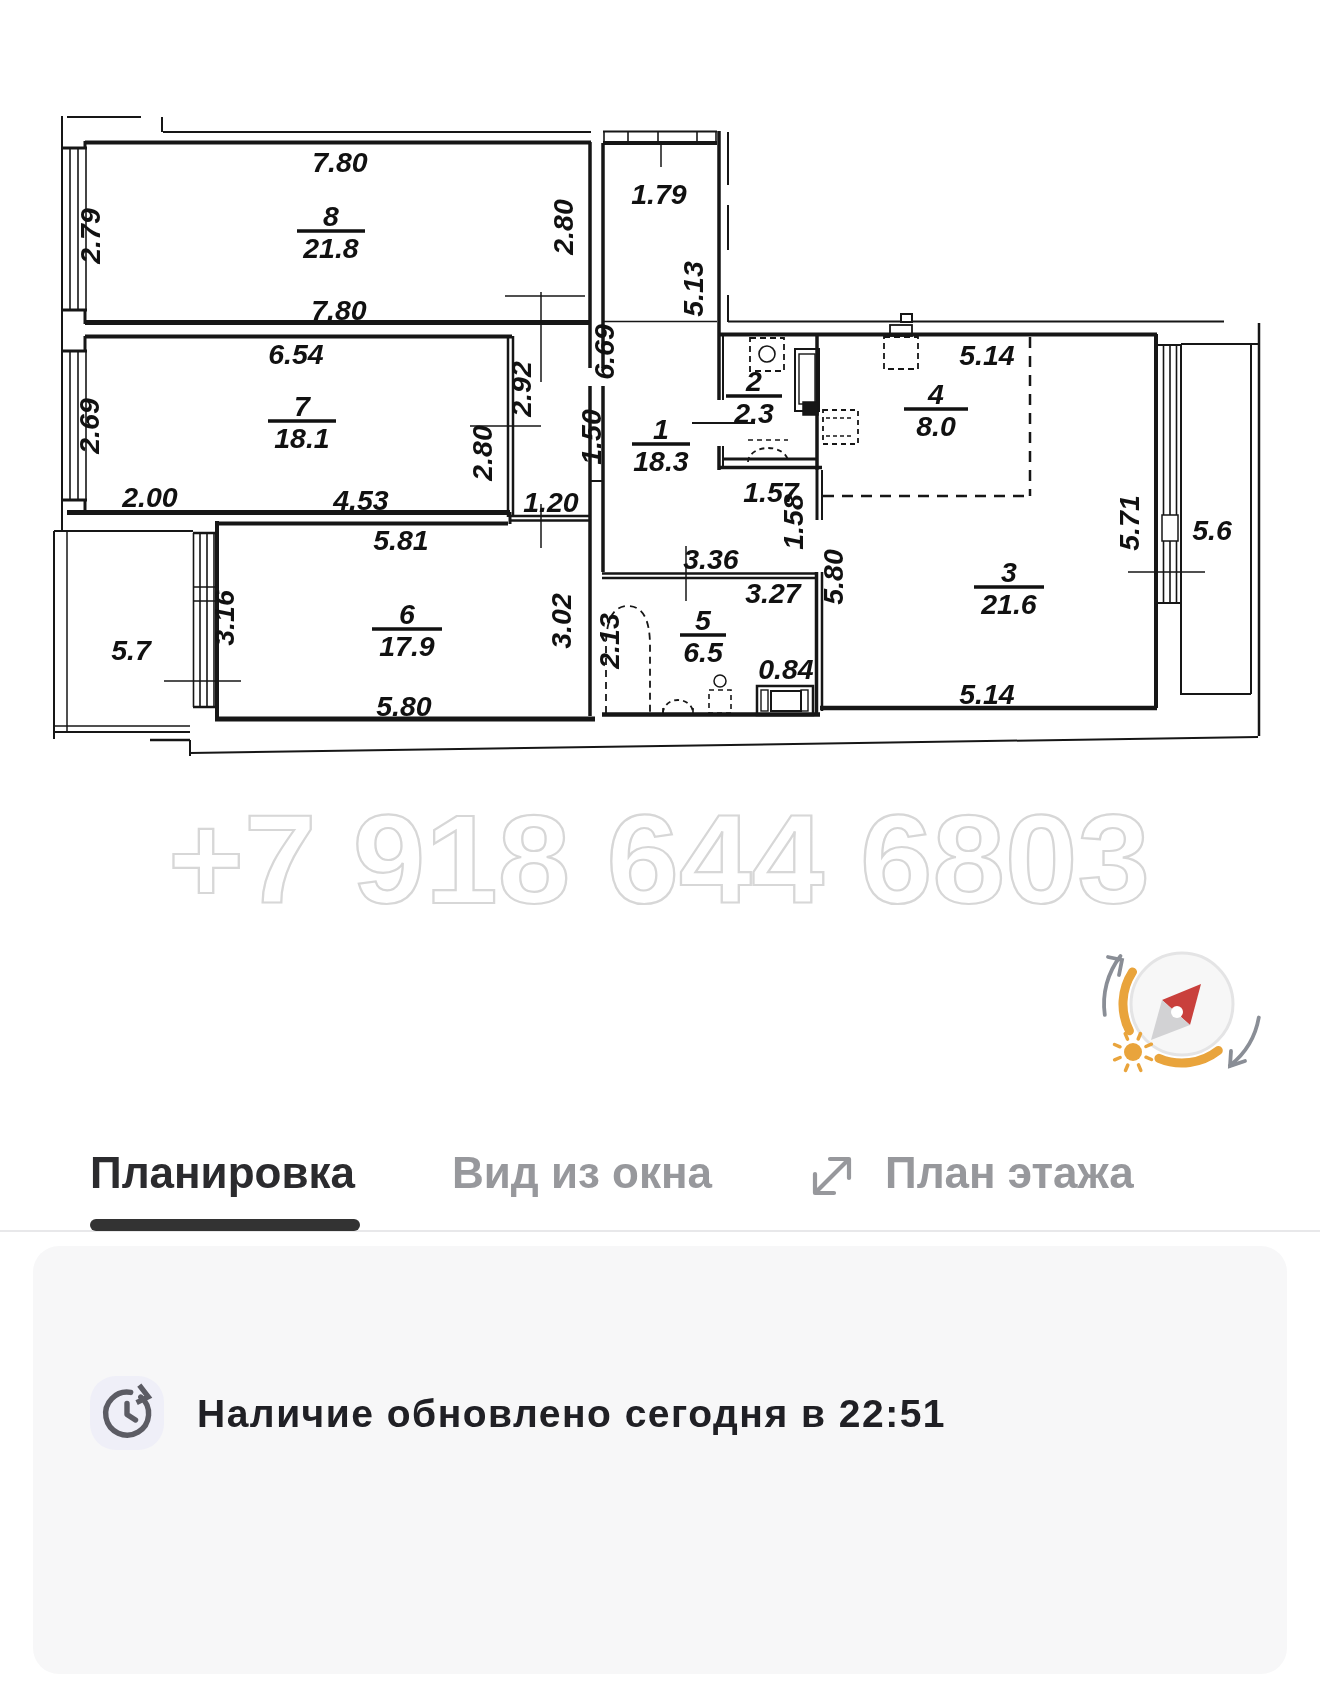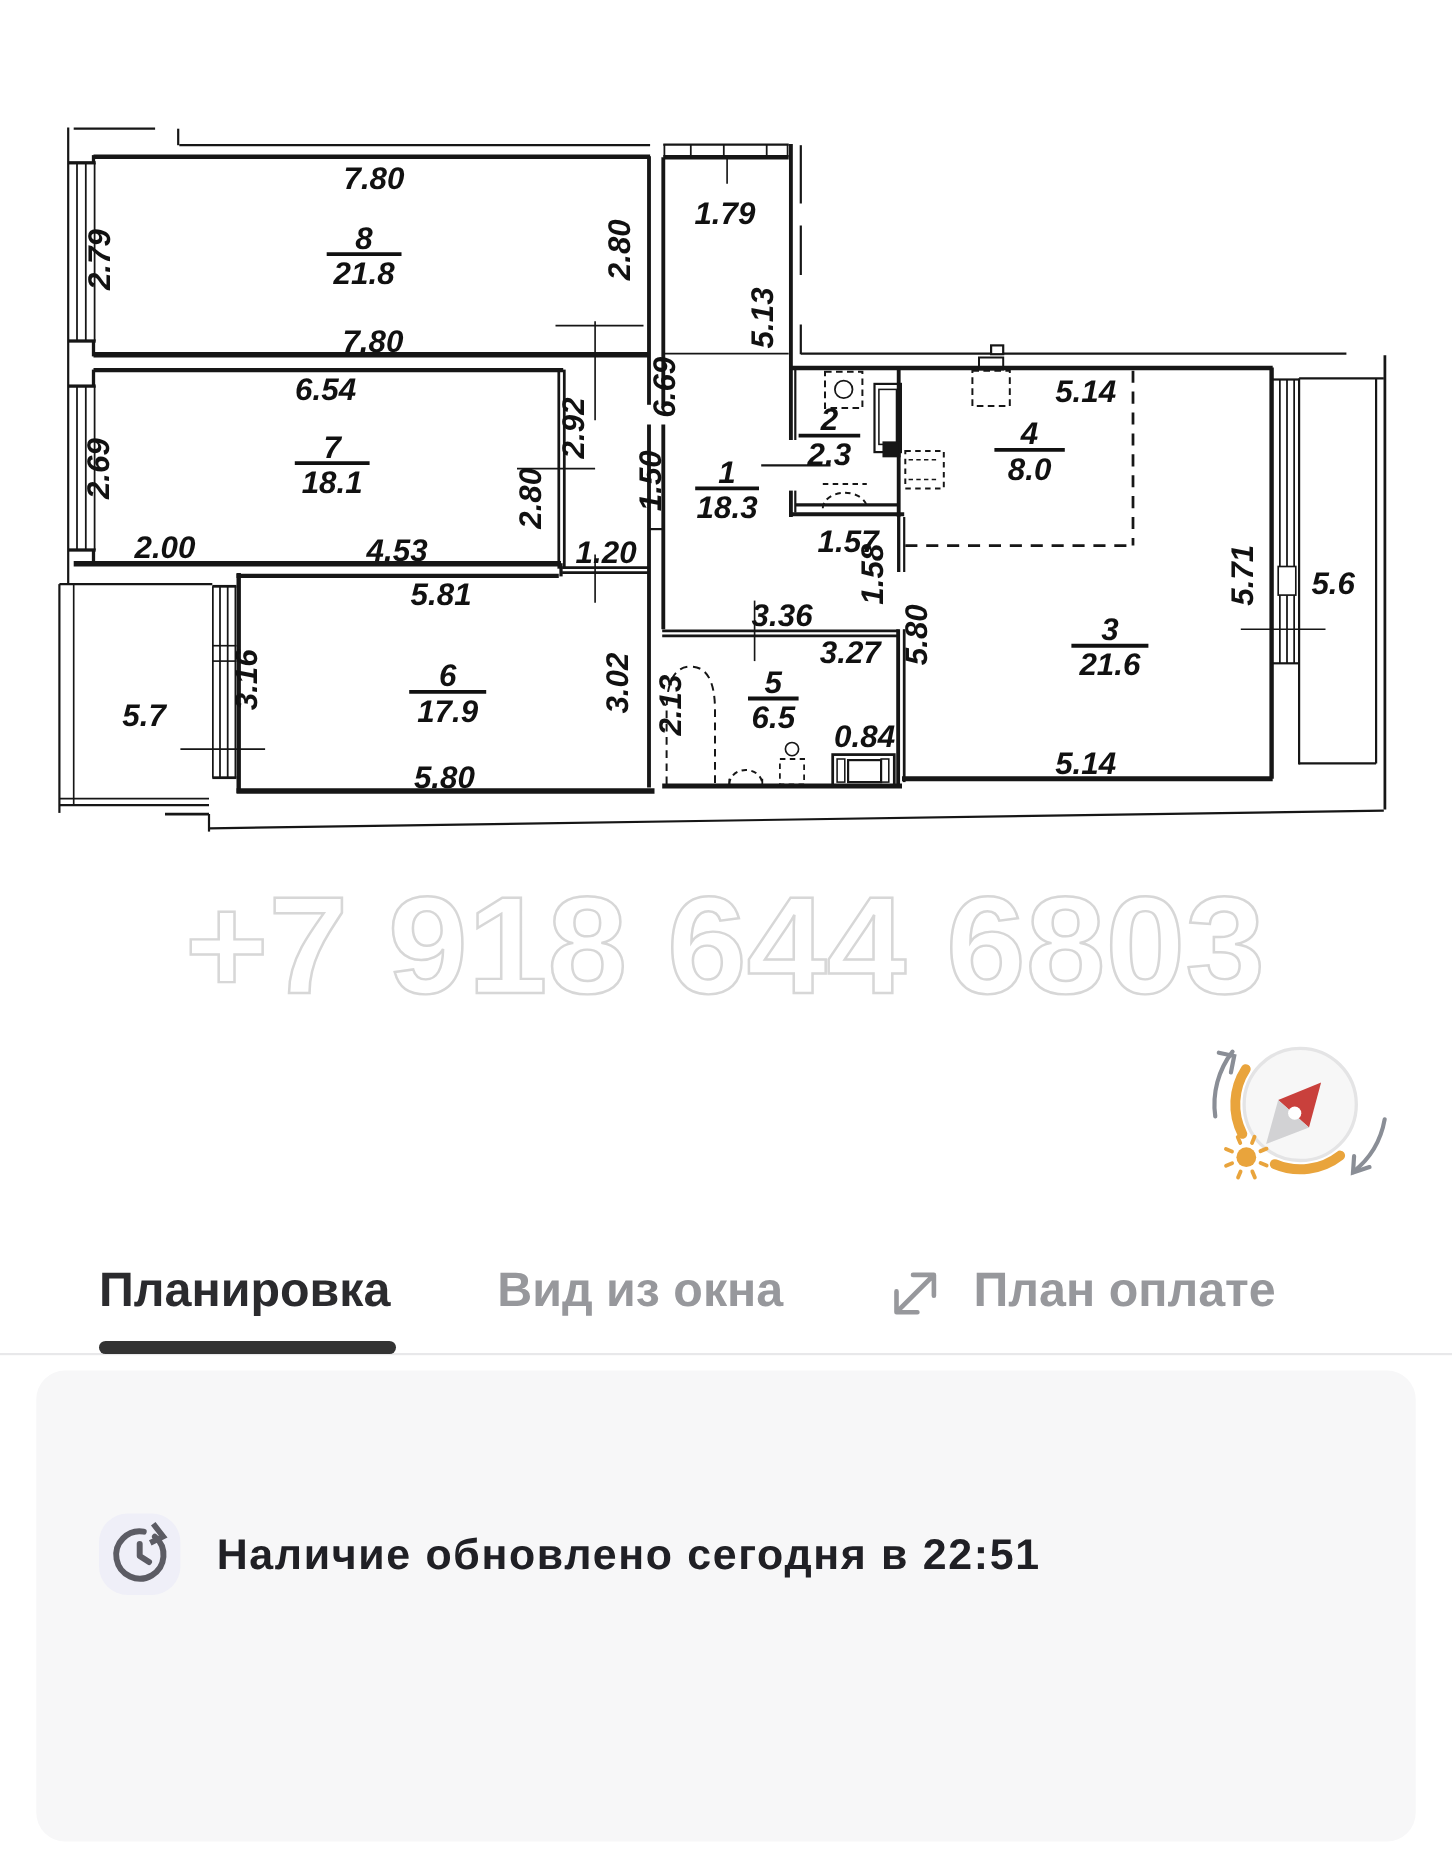--- a/index.html
+++ b/index.html
@@ -234,21 +234,21 @@
 
 <div class="tab active" style="left:90px;">Планировка</div>
 <div class="tab-underline"></div>
 
 <div class="tab" style="left:452px;">Вид из окна</div>
 
 <svg style="position:absolute; left:804px; top:1148px;" width="56" height="56" viewBox="0 0 56 56">
   <path d="M12 44 L44 12 M26 11 L45 11 L45 30 M30 45 L11 45 L11 26" fill="none" stroke="#97989c" stroke-width="4.2" stroke-linecap="round" stroke-linejoin="round"></path>
 </svg>
 
-<div class="tab" style="left:885px;">План оплате</div>
+<div class="tab" style="left:885px;">План этажа</div>
 
 <div class="card"></div>
 
 
 <div class="avail-ic"></div>
 <svg style="position:absolute; left:90px; top:1376px;" width="74" height="74" viewBox="0 0 74 74">
   <path d="M40.7 16.4 A 21.5 21.5 0 1 0 50.8 21.0" fill="none" stroke="#5c5c64" stroke-width="5.4" stroke-linecap="round"></path>
   <path d="M49.3 9.2 L58.3 20.8 L46.6 26.6" fill="none" stroke="#5c5c64" stroke-width="5.2" stroke-linecap="butt" stroke-linejoin="miter"></path>
   <path d="M37 27.5 L37 38.5 L45.5 44" fill="none" stroke="#5c5c64" stroke-width="5.4" stroke-linecap="round" stroke-linejoin="round"></path>
 </svg>

